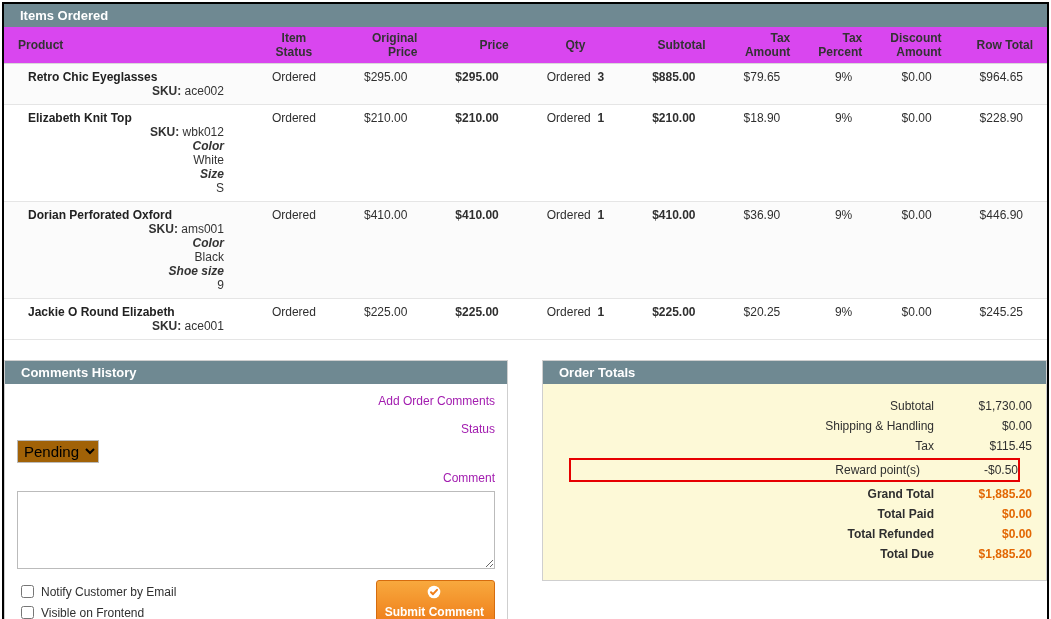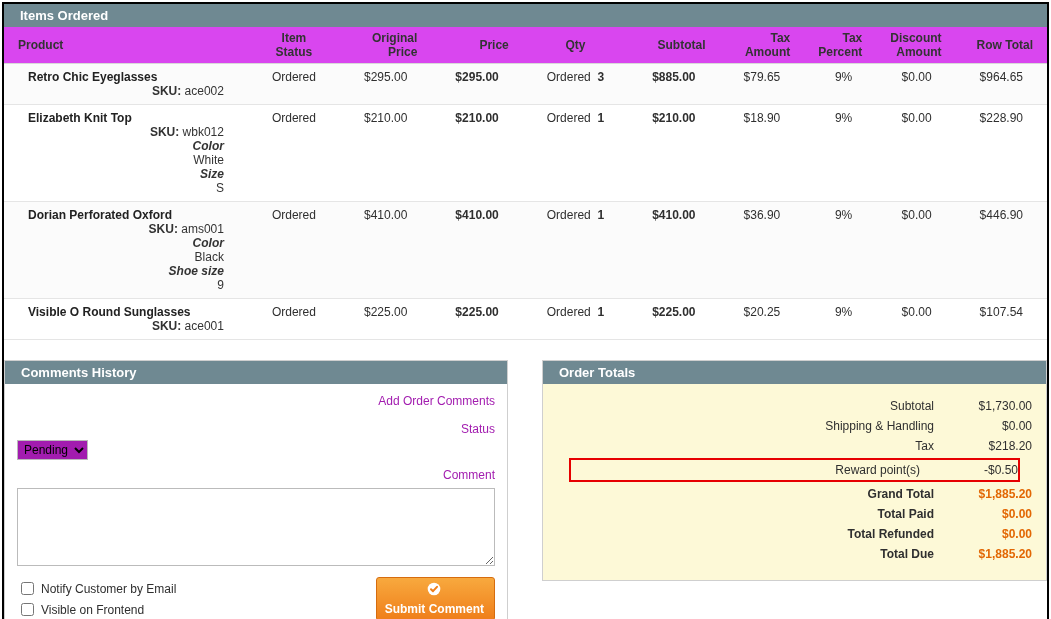--- a/index.html
+++ b/index.html
@@ -55,23 +55,23 @@
     align-items: flex-start;
   }
   .comments-box, .totals-box {
     border: 1px solid #cfcfcf;
   }
   .comments-box { width: 504px; }
   .totals-box { flex: 1; }
   .comments-body { padding: 10px 12px 12px 12px; }
   .comments-body .hdr { font-size: 12px; color: #a21caf; margin-bottom: 4px; text-align: right; }
   select.status {
-    font-size: 12px;
+    font-size: 15px;
     border: 1px solid #bbb;
-    background: #a21caf;
+    background: #a16207;
     padding: 1px 2px;
   }
   textarea.comment {
     width: 100%;
     height: 78px;
     resize: both;
     border: 1px solid #bbb;
     font-family: Arial, Helvetica, sans-serif;
     font-size: 12px;
     margin-top: 2px;
@@ -191,32 +191,32 @@
           <td class="r bold">$410.00</td>
           <td class="c"><span>Ordered</span>&nbsp;&nbsp;<strong>1</strong></td>
           <td class="r bold">$410.00</td>
           <td class="r">$36.90</td>
           <td class="r">9%</td>
           <td class="r">$0.00</td>
           <td class="r">$446.90</td>
         </tr>
         <tr>
           <td>
-            <div class="prod-name">Visible O Round Sunglasses</div>
+            <div class="prod-name">Jackie O Round Elizabeth</div>
             <div class="prod-meta"><span class="lbl">SKU:</span> <span>ace001</span></div>
           </td>
           <td class="c">Ordered</td>
           <td class="r">$225.00</td>
           <td class="r bold">$225.00</td>
           <td class="c"><span>Ordered</span>&nbsp;&nbsp;<strong>1</strong></td>
           <td class="r bold">$225.00</td>
           <td class="r">$20.25</td>
           <td class="r">9%</td>
           <td class="r">$0.00</td>
-          <td class="r">$107.54</td>
+          <td class="r">$245.25</td>
         </tr>
       </tbody>
   </table>
 
   <div class="lower">
 
     <div class="comments-box">
       <div class="panel-header">Comments History</div>
       <div class="comments-body">
         <div class="hdr">Add Order Comments</div>
@@ -256,21 +256,21 @@
           <div class="trow">
             <div class="tlabel">Subtotal</div>
             <div class="tval">$1,730.00</div>
           </div>
           <div class="trow">
             <div class="tlabel">Shipping &amp; Handling</div>
             <div class="tval">$0.00</div>
           </div>
           <div class="trow">
             <div class="tlabel">Tax</div>
-            <div class="tval">$218.20</div>
+            <div class="tval">$115.45</div>
           </div>
           <div class="trow reward-highlight">
             <div class="tlabel">Reward point(s)</div>
             <div class="tval">-$0.50</div>
           </div>
           <div class="trow bold">
             <div class="tlabel">Grand Total</div>
             <div class="tval orange">$1,885.20</div>
           </div>
           <div class="trow bold">

